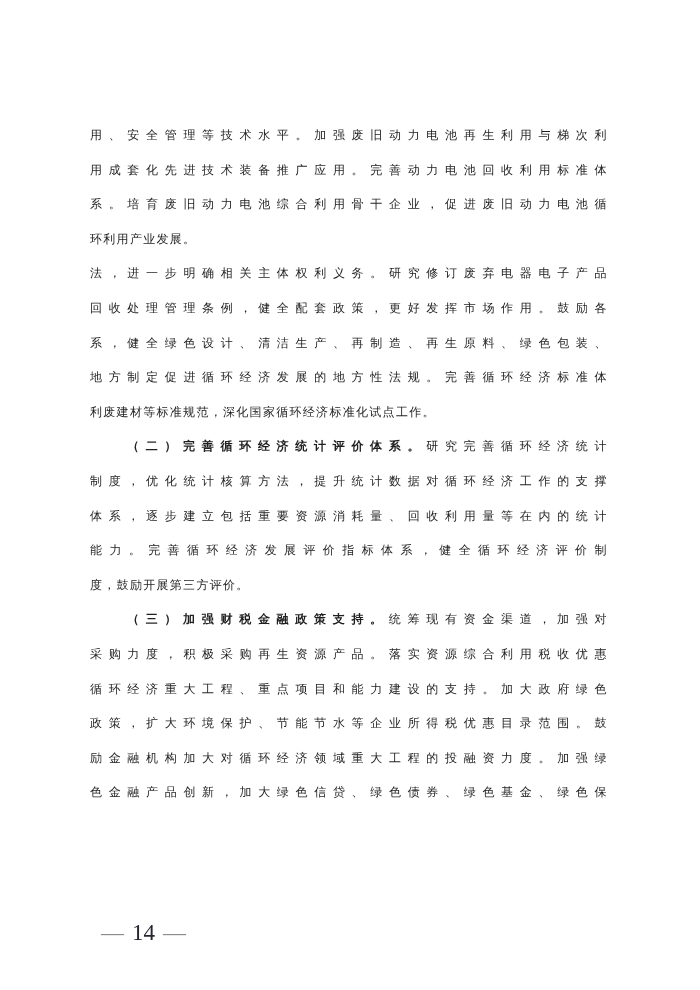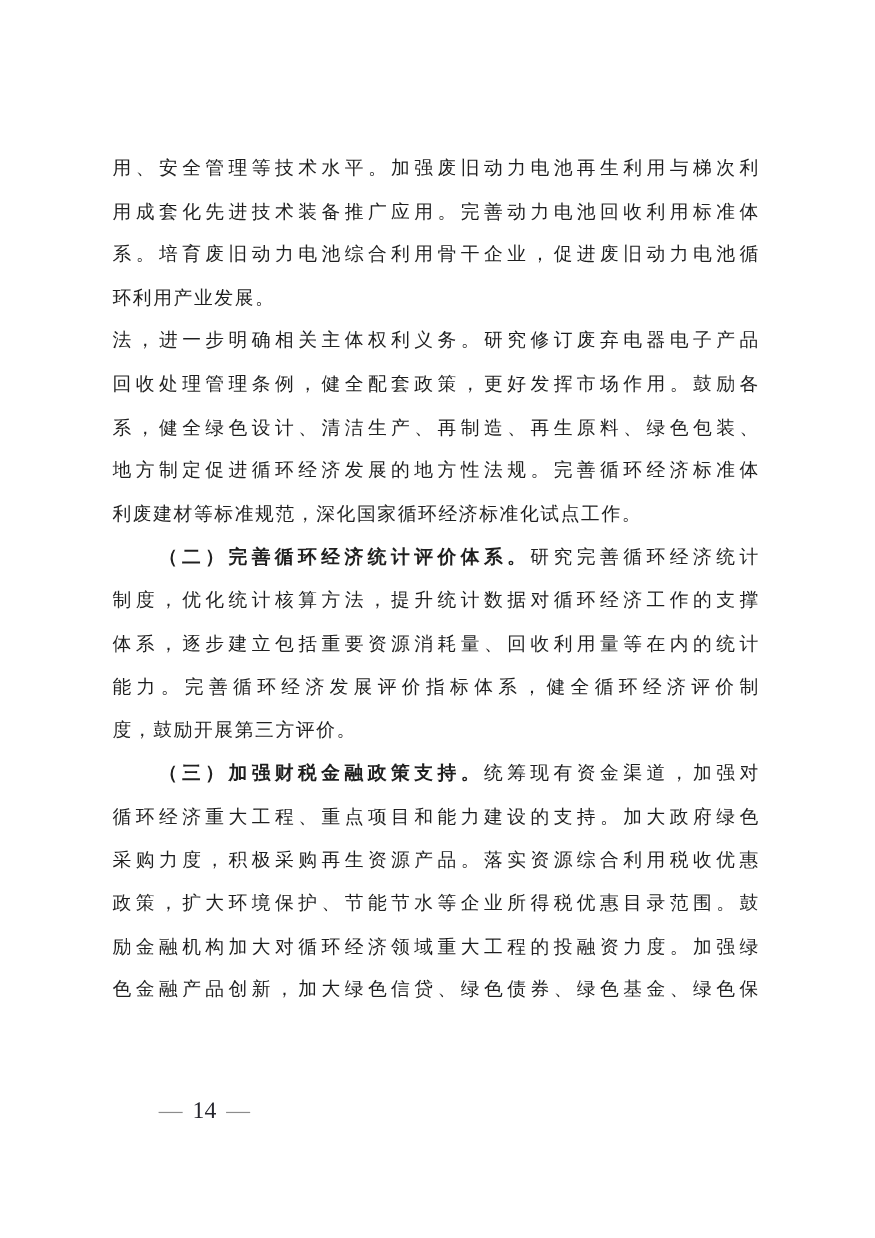--- a/index.html
+++ b/index.html
@@ -14,21 +14,21 @@
   }
   .content {
     position: absolute;
     left: 90px;
     top: 118px;
     width: 517px;
   }
   .line {
     height: 34.6px;
     line-height: 34.6px;
-    font-size: 15px;
+    font-size: 12px;
     letter-spacing: 1.3px;
     white-space: nowrap;
     overflow: hidden;
   }
   .line.full {
     letter-spacing: 0.5px;
     white-space: normal;
     text-align: justify;
     text-align-last: justify;
     text-justify: inter-character;
@@ -41,26 +41,25 @@
     padding-left: 37px;
     font-family: "Liberation Sans", sans-serif;
     font-weight: bold;
     font-size: 19px;
     letter-spacing: 4px;
     white-space: nowrap;
   }
   .footer {
     position: absolute;
     left: 101px;
-    top: 876px;
+    top: 920px;
     height: 26px;
     line-height: 26px;
-    font-size: 19px;
+    font-size: 23px;
     white-space: nowrap;
-    margin-left: 26px;
   }
   .footer .dash { color: #8c8c8c; }
   .footer .num { margin: 0 8px; color: #26262e; }
 </style>
 </head>
 <body>
 
 <div class="page">
   <div class="content">
 
@@ -83,22 +82,22 @@
     <div class="para">
       <div class="line full indent"><span class="lead">（二）完善循环经济统计评价体系。</span><span>研究完善循环经济统计</span></div>
       <div class="line full">制度，优化统计核算方法，提升统计数据对循环经济工作的支撑</div>
       <div class="line full">体系，逐步建立包括重要资源消耗量、回收利用量等在内的统计</div>
       <div class="line full">能力。完善循环经济发展评价指标体系，健全循环经济评价制</div>
       <div class="line">度，鼓励开展第三方评价。</div>
     </div>
 
     <div class="para">
       <div class="line full indent"><span class="lead">（三）加强财税金融政策支持。</span><span>统筹现有资金渠道，加强对</span></div>
+      <div class="line full">采购力度，积极采购再生资源产品。落实资源综合利用税收优惠</div>
       <div class="line full">循环经济重大工程、重点项目和能力建设的支持。加大政府绿色</div>
-      <div class="line full">采购力度，积极采购再生资源产品。落实资源综合利用税收优惠</div>
       <div class="line full">政策，扩大环境保护、节能节水等企业所得税优惠目录范围。鼓</div>
       <div class="line full">励金融机构加大对循环经济领域重大工程的投融资力度。加强绿</div>
       <div class="line full">色金融产品创新，加大绿色信贷、绿色债券、绿色基金、绿色保</div>
     </div>
 
   </div>
 
   <div class="footer">
     <span class="dash">—</span><span class="num">14</span><span class="dash">—</span>
   </div>

